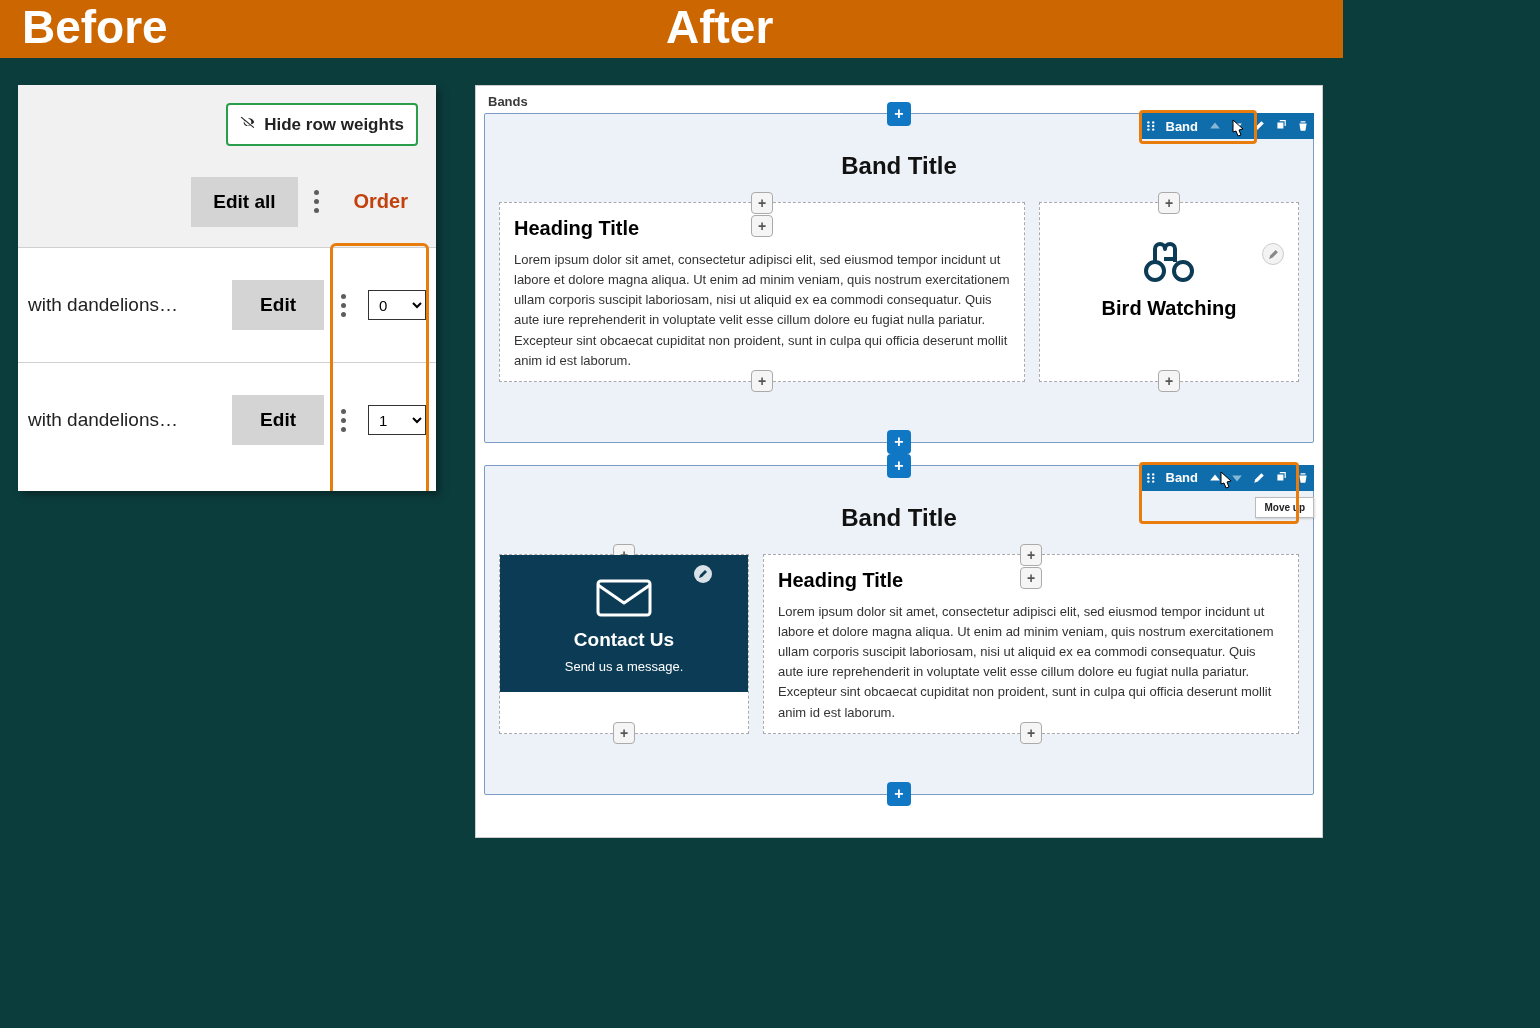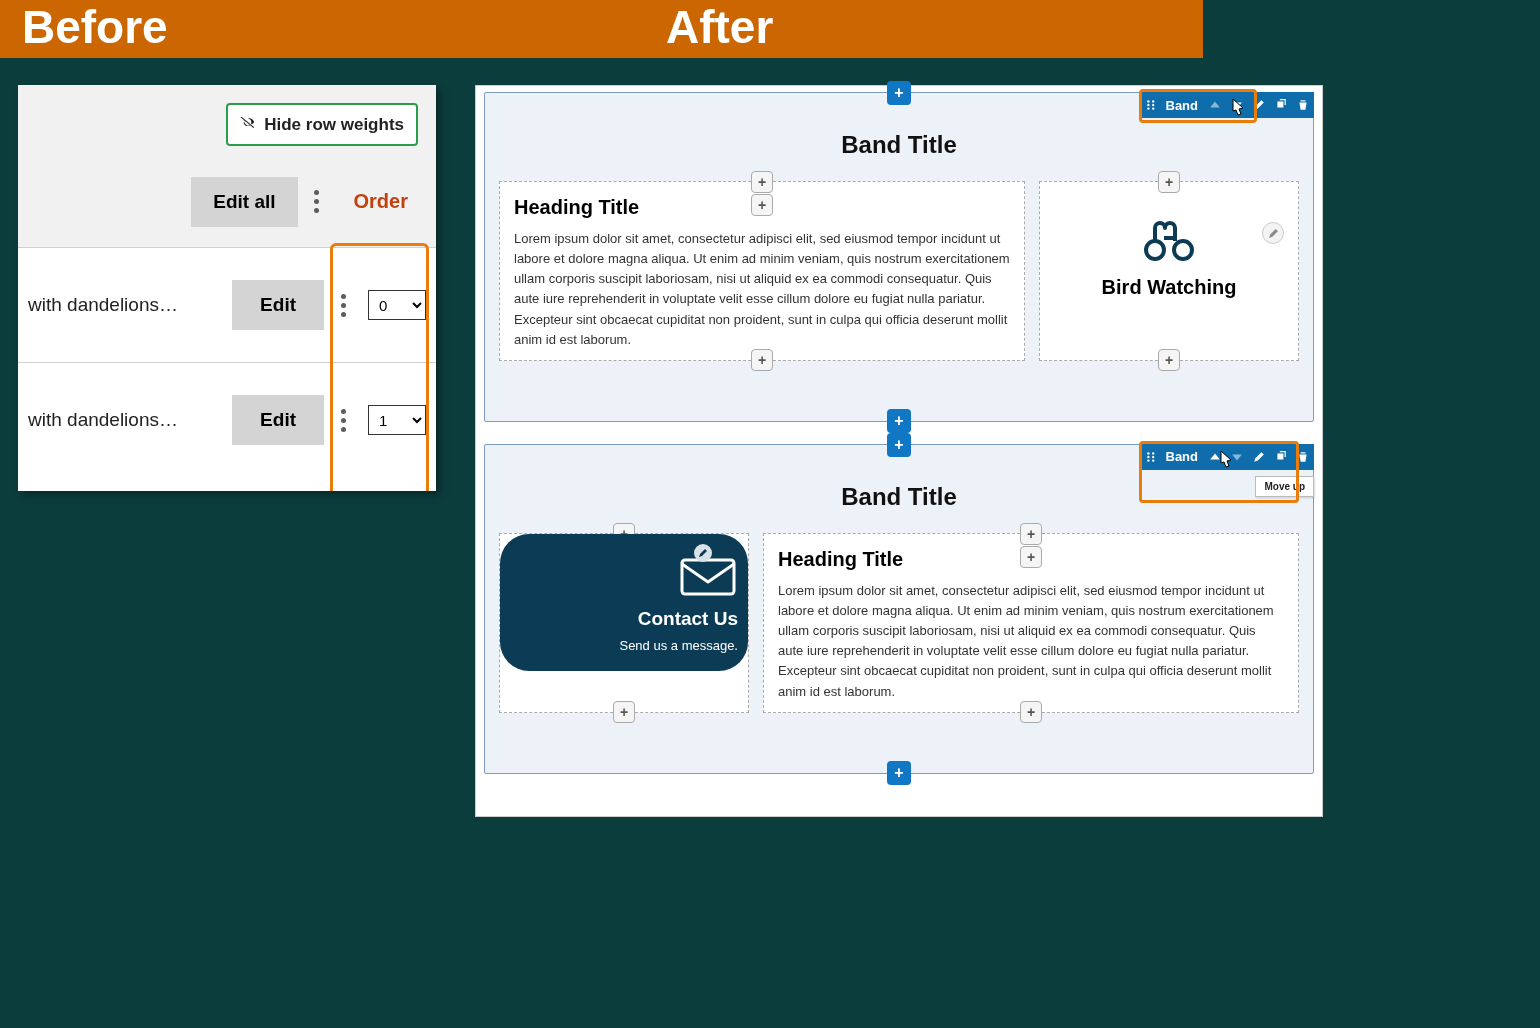--- a/index.html
+++ b/index.html
@@ -4,21 +4,21 @@
 <style>
   * { box-sizing: border-box; margin: 0; padding: 0; }
   body {
     font-family: -apple-system, BlinkMacSystemFont, "Segoe UI", Arial, sans-serif;
     background: #0c3d3d;
     width: 1540px;
     height: 1028px;
     position: relative;
   }
   .top-banner {
-    width: 1203px;
+    width: 1343px;
     height: 58px;
     background: #cc6600;
     display: flex;
     position: relative;
   }
   .banner-label {
     color: #fff;
     font-size: 46px;
     font-weight: 800;
     position: absolute;
@@ -263,24 +263,23 @@
     top: 40px; right: 14px;
     width: 22px; height: 22px; border-radius: 50%;
     border: 1px solid #ccc; background: #f3f3f3;
     display:flex; align-items:center; justify-content:center;
   }
   .edit-circle svg { width: 11px; height: 11px; fill: #888; }
 
   .contact-card {
     background: #0c3c55;
     color: #fff;
-    text-align: right;
+    text-align: center;
     padding: 22px 10px 18px 10px;
     position: relative;
-    border-radius: 29px;
   }
   .contact-title { font-weight: 800; font-size: 19px; margin-top: 6px; }
   .contact-sub { font-size: 13px; margin-top: 8px; }
   .contact-edit-dot {
     position: absolute; top: 10px; right: 36px;
     width: 18px; height: 18px; border-radius: 50%;
     background: #d9e2e6; display:flex; align-items:center; justify-content:center;
   }
   .contact-edit-dot svg { width: 10px; height: 10px; fill: #0c3c55;}
   
@@ -340,20 +339,21 @@
       </div>
     <select class="order-select">
       <option>1</option>
     </select>
   </div>
 
   <div class="order-col-highlight"></div>
 </div>
 
 <div class="after-panel">
+  <div class="bands-label">Bands</div>
 
   <div class="band">
     <button class="add-btn-float add-top-band1">+</button>
     <div class="band-toolbar">
       <span class="drag-icon">
         <svg viewBox="0 0 10 10">
             <circle cx="2" cy="2" r="1" fill="#fff"></circle>
             <circle cx="6" cy="2" r="1" fill="#fff"></circle>
             <circle cx="2" cy="5" r="1" fill="#fff"></circle>
             <circle cx="6" cy="5" r="1" fill="#fff"></circle>

